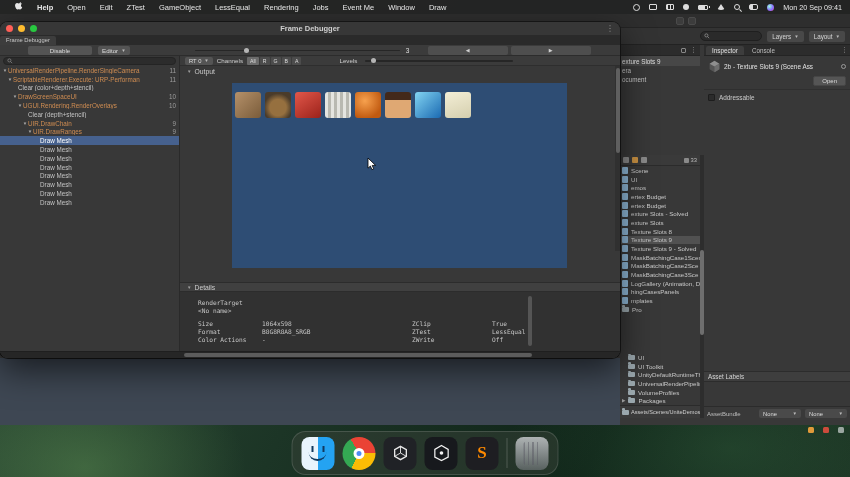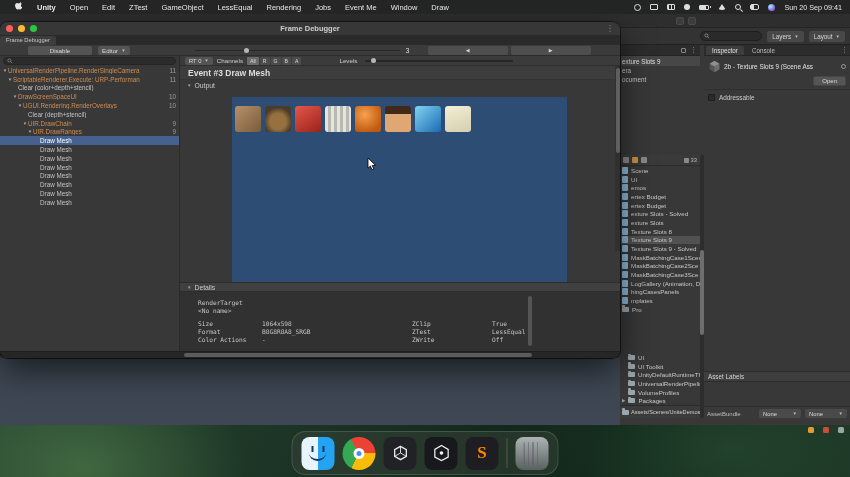--- a/index.html
+++ b/index.html
@@ -164,42 +164,42 @@
 </style>
 </head>
 <body>
 
 <div class="screen">
 
   <div class="menubar">
     <span class="mi"><svg width="8" height="9" viewBox="0 0 20 22">
           <path d="M14.5 0c.1 1.3-.4 2.5-1.2 3.4-.8 1-2.1 1.7-3.3 1.6-.1-1.2.5-2.5 1.2-3.3C12 .8 13.4.1 14.5 0zM18.9 16.2c-.6 1.4-.9 2-1.7 3.2-1.1 1.7-2.7 3.8-4.6 3.8-1.7 0-2.2-1.1-4.5-1.1-2.3 0-2.8 1.1-4.5 1.1C1.7 23.2.2 21.3-.9 19.6-4 14.8-4.3 9.2-2.4 6.2c1.3-2.1 3.4-3.3 5.4-3.3 2 0 3.3 1.1 4.9 1.1 1.6 0 2.6-1.1 4.9-1.1 1.8 0 3.6 1 5 2.6-4.4 2.4-3.7 8.7 1.1 10.7z" transform="translate(3 0) scale(.8)" fill="#e6e6e6"></path>
         </svg></span>
-    <span class="mi bold">Unity</span>
+    <span class="mi bold">Help</span>
     <span class="mi">Open</span>
     <span class="mi">Edit</span>
     <span class="mi">ZTest</span>
     <span class="mi">GameObject</span>
     <span class="mi">LessEqual</span>
     <span class="mi">Rendering</span>
     <span class="mi">Jobs</span>
     <span class="mi">Event Me</span>
     <span class="mi">Window</span>
     <span class="mi">Draw</span>
     <div class="mb-right">
       <span class="sic ic-circ"></span>
       <span class="sic ic-sq"></span>
       <span class="sic ic-key"></span>
       <span class="sic ic-dot"></span>
       <span class="sic ic-batt"></span>
       <span class="sic ic-wifi"></span>
       <span class="sic ic-mag"></span>
       <span class="sic ic-cc"></span>
       <span class="sic ic-siri"></span>
-      <span class="clock">Sun 20 Sep 09:41</span>
+      <span class="clock">Mon 20 Sep 09:41</span>
     </div>
   </div>
 
   <div class="ed-bg"></div>
   <div class="ed-titlebar">
     <span class="tb-ic" style="left:676px"></span>
     <span class="tb-ic" style="left:688px"></span>
   </div>
   <div class="ed-toolbar">
     <div class="ed-search">
@@ -510,21 +510,20 @@
             <button class="segbtn">G</button>
             <button class="segbtn">B</button>
             <button class="segbtn">A</button>
           </div>
           <span class="pv-label levels">Levels</span>
           <div class="slider levels">
               <div class="track"></div>
               <div class="knob"></div>
             </div>
         </div>
-        <div class="ev-header">Event #3 Draw Mesh</div>
         <div class="foldrow">
             <span class="tri">▼</span>
             <span>Output</span>
           </div>
         <div class="preview">
           <div class="canvas">
             <div class="thumbs">
               <div class="thumb" style="background:linear-gradient(135deg,#b5916a,#7a5c3a)"></div>
               <div class="thumb" style="background:radial-gradient(circle at 50% 60%,#96703f 0 40%,#4a3b2a 70%)"></div>
               <div class="thumb" style="background:linear-gradient(145deg,#e2574a,#9b221a)"></div>

